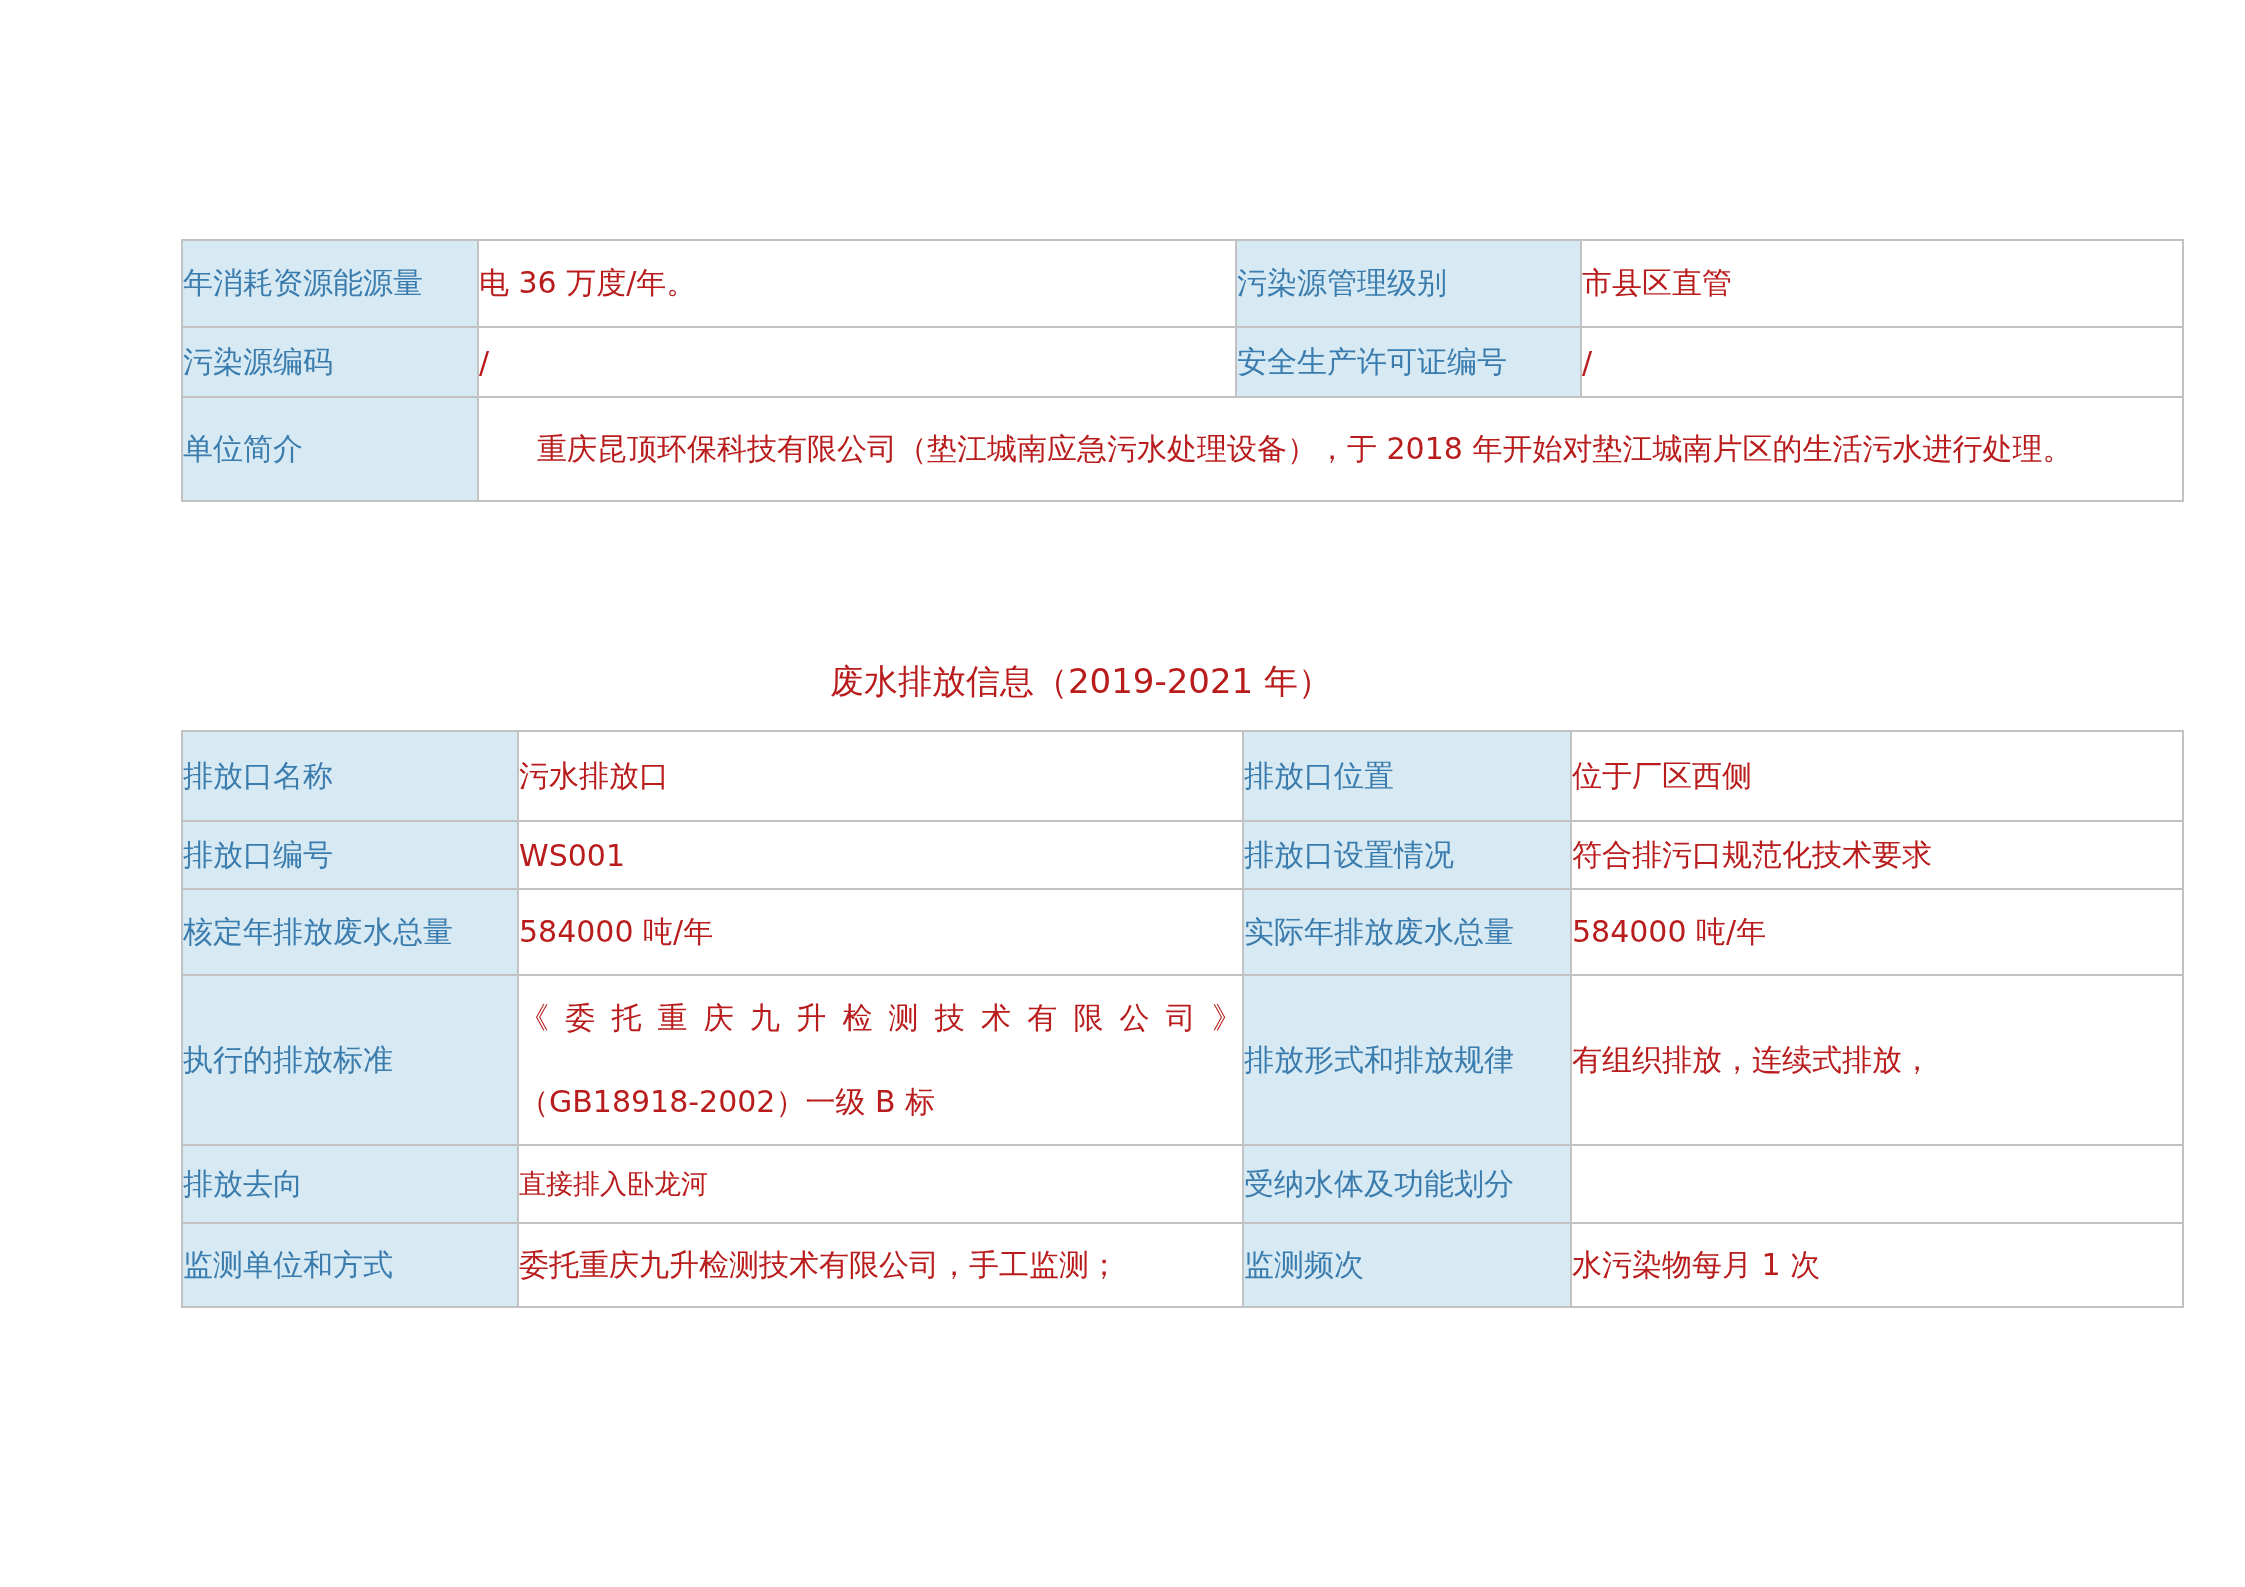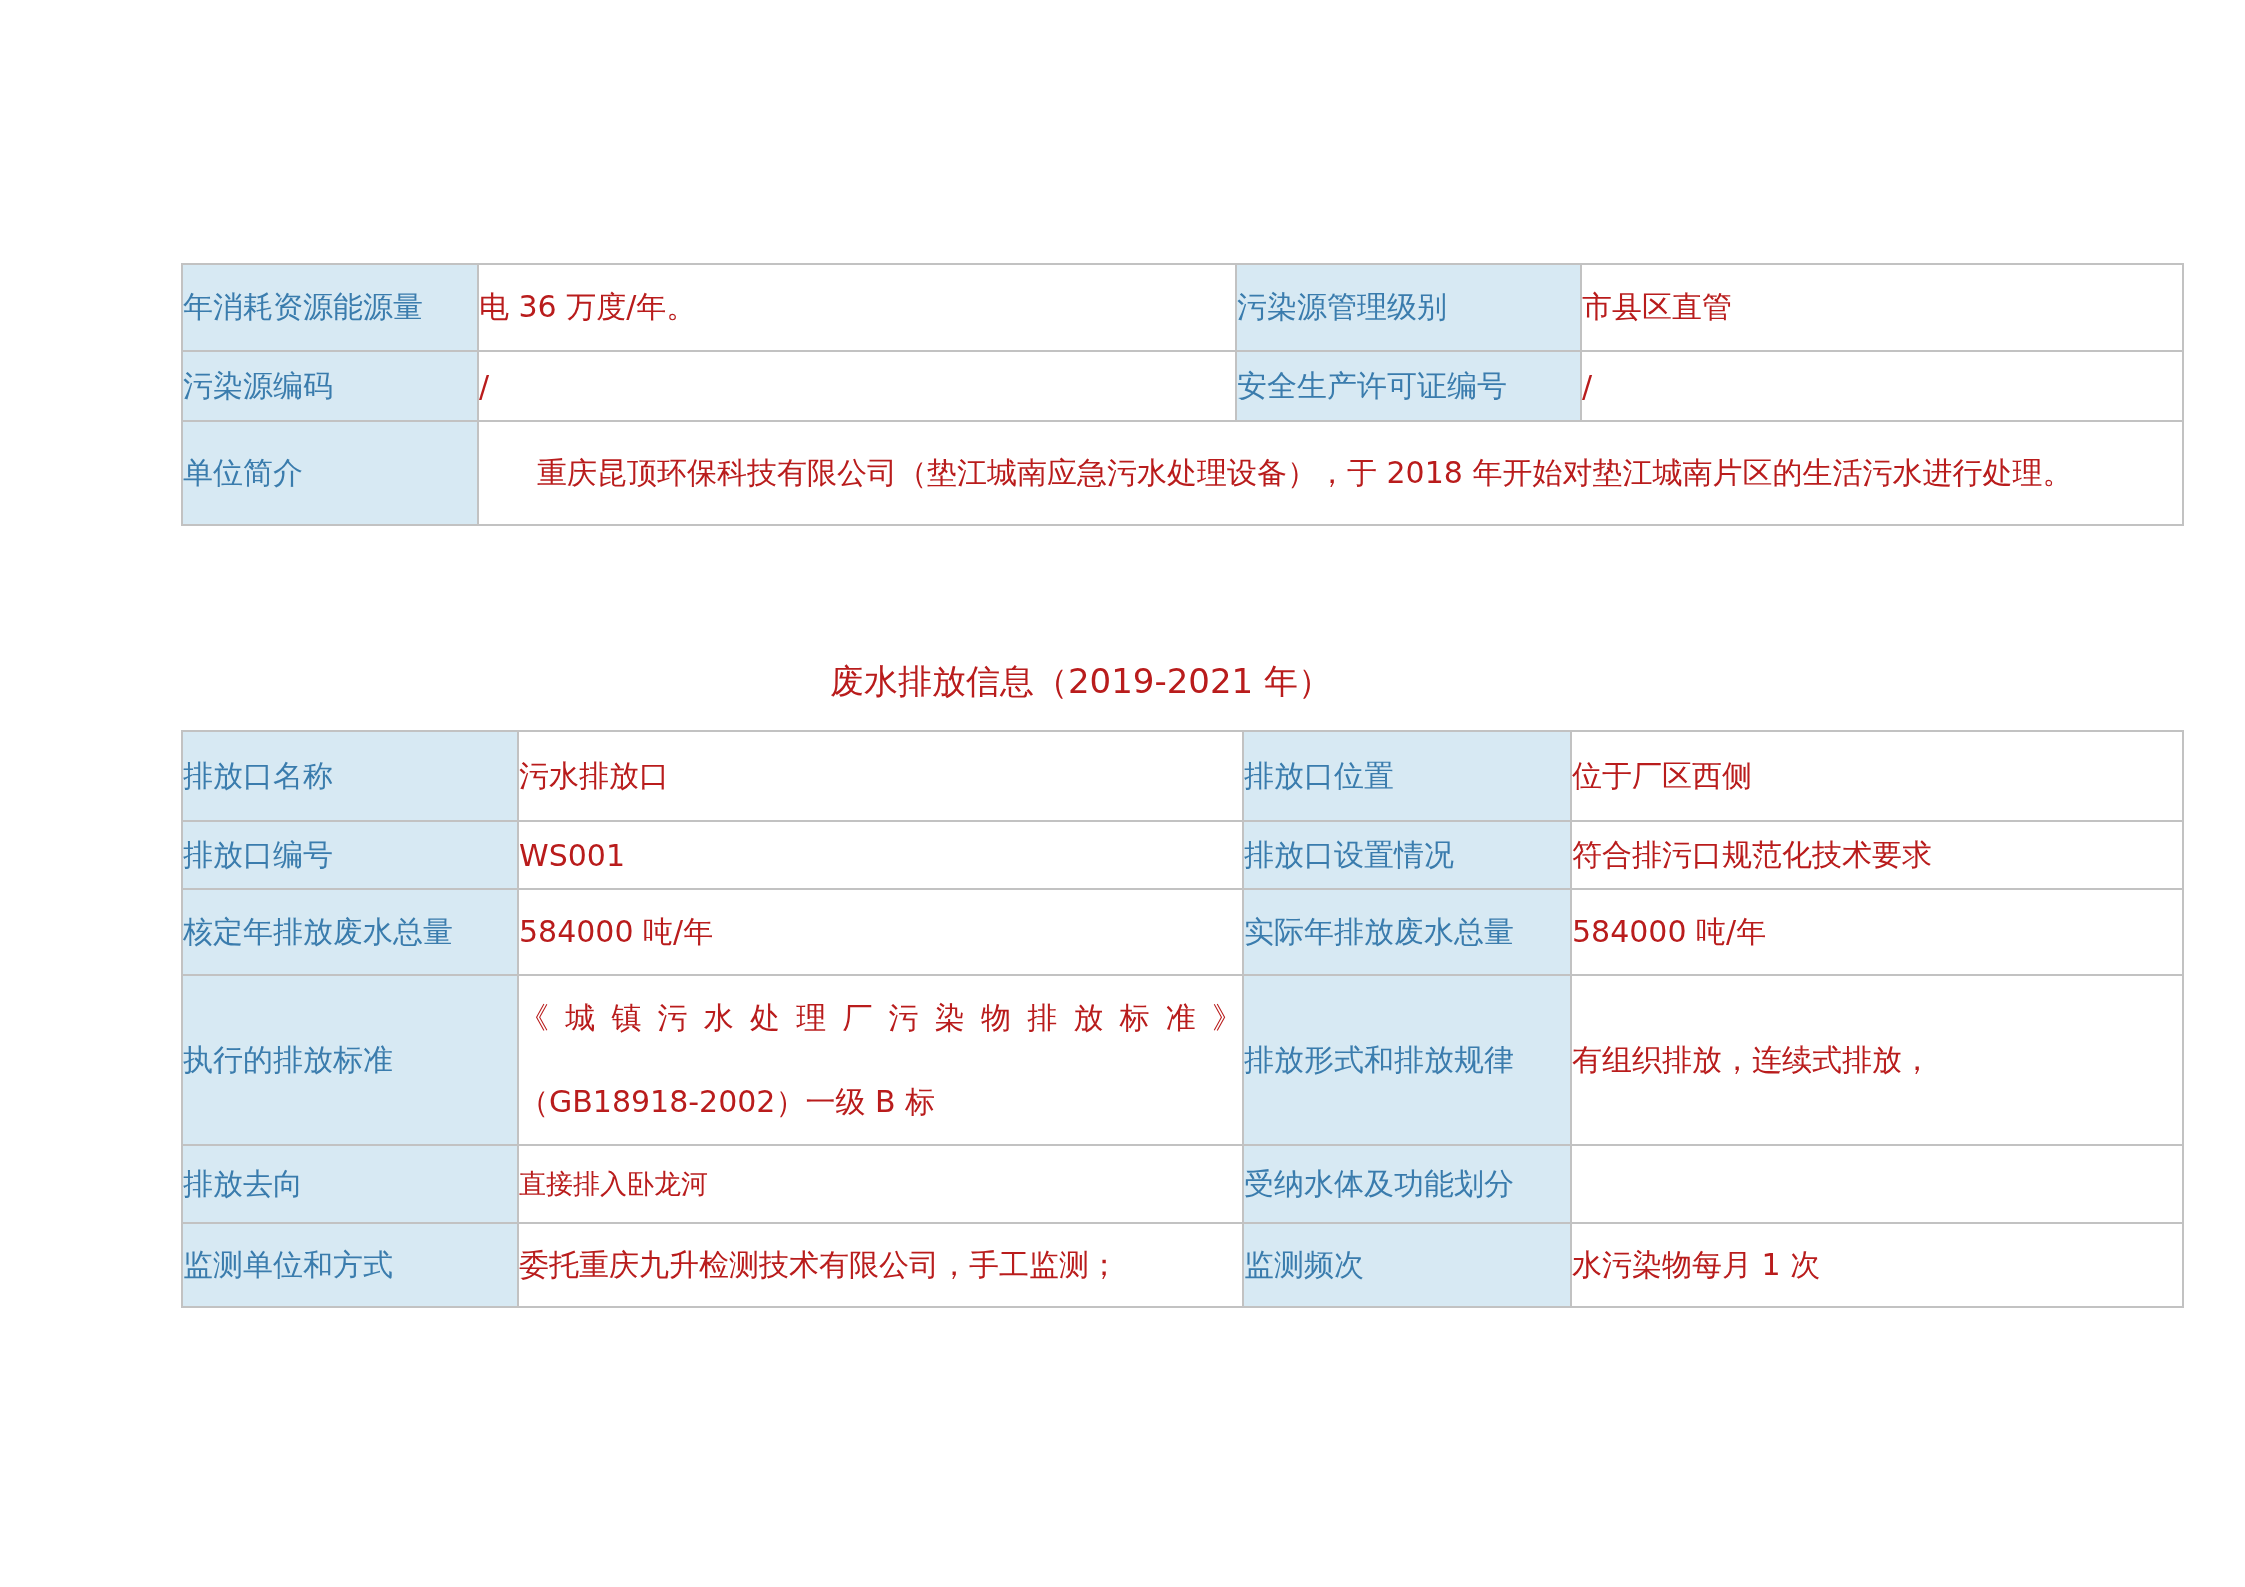--- a/index.html
+++ b/index.html
@@ -10,21 +10,21 @@
     font-family: "DejaVu Sans", sans-serif;
     overflow: hidden;
   }
   .tbl {
     position: absolute;
     border-collapse: collapse;
     table-layout: fixed;
     width: 2001px;
     left: 181px;
   }
-  .t1 { top: 239px; margin-top: 24px; }
+  .t1 { top: 239px; }
   .t2 { top: 730px; }
   .tbl td {
     border: 2px solid #c2c2c2;
     vertical-align: middle;
     padding: 0;
     overflow: hidden;
     white-space: nowrap;
   }
   .lbl {
     background: #d7e9f3;
@@ -109,21 +109,21 @@
   </tr>
   <tr style="height:86px">
     <td class="lbl">核定年排放废水总量</td>
     <td class="val">584000 吨/年</td>
     <td class="lbl">实际年排放废水总量</td>
     <td class="val">584000 吨/年</td>
   </tr>
   <tr style="height:168px">
     <td class="lbl">执行的排放标准</td>
     <td class="val two-line">
-      <div class="line line-justify">《城镇污水处理厂污染物排放标准》</div>
+      <div class="line line-justify">《委托重庆九升检测技术有限公司》</div>
       <div class="line">（GB18918-2002）一级 B 标</div>
     </td>
     <td class="lbl">排放形式和排放规律</td>
     <td class="val">有组织排放，连续式排放，</td>
   </tr>
   <tr style="height:78px">
     <td class="lbl">排放去向</td>
     <td class="val serif">直接排入卧龙河</td>
     <td class="lbl">受纳水体及功能划分</td>
     <td class="val"></td>

